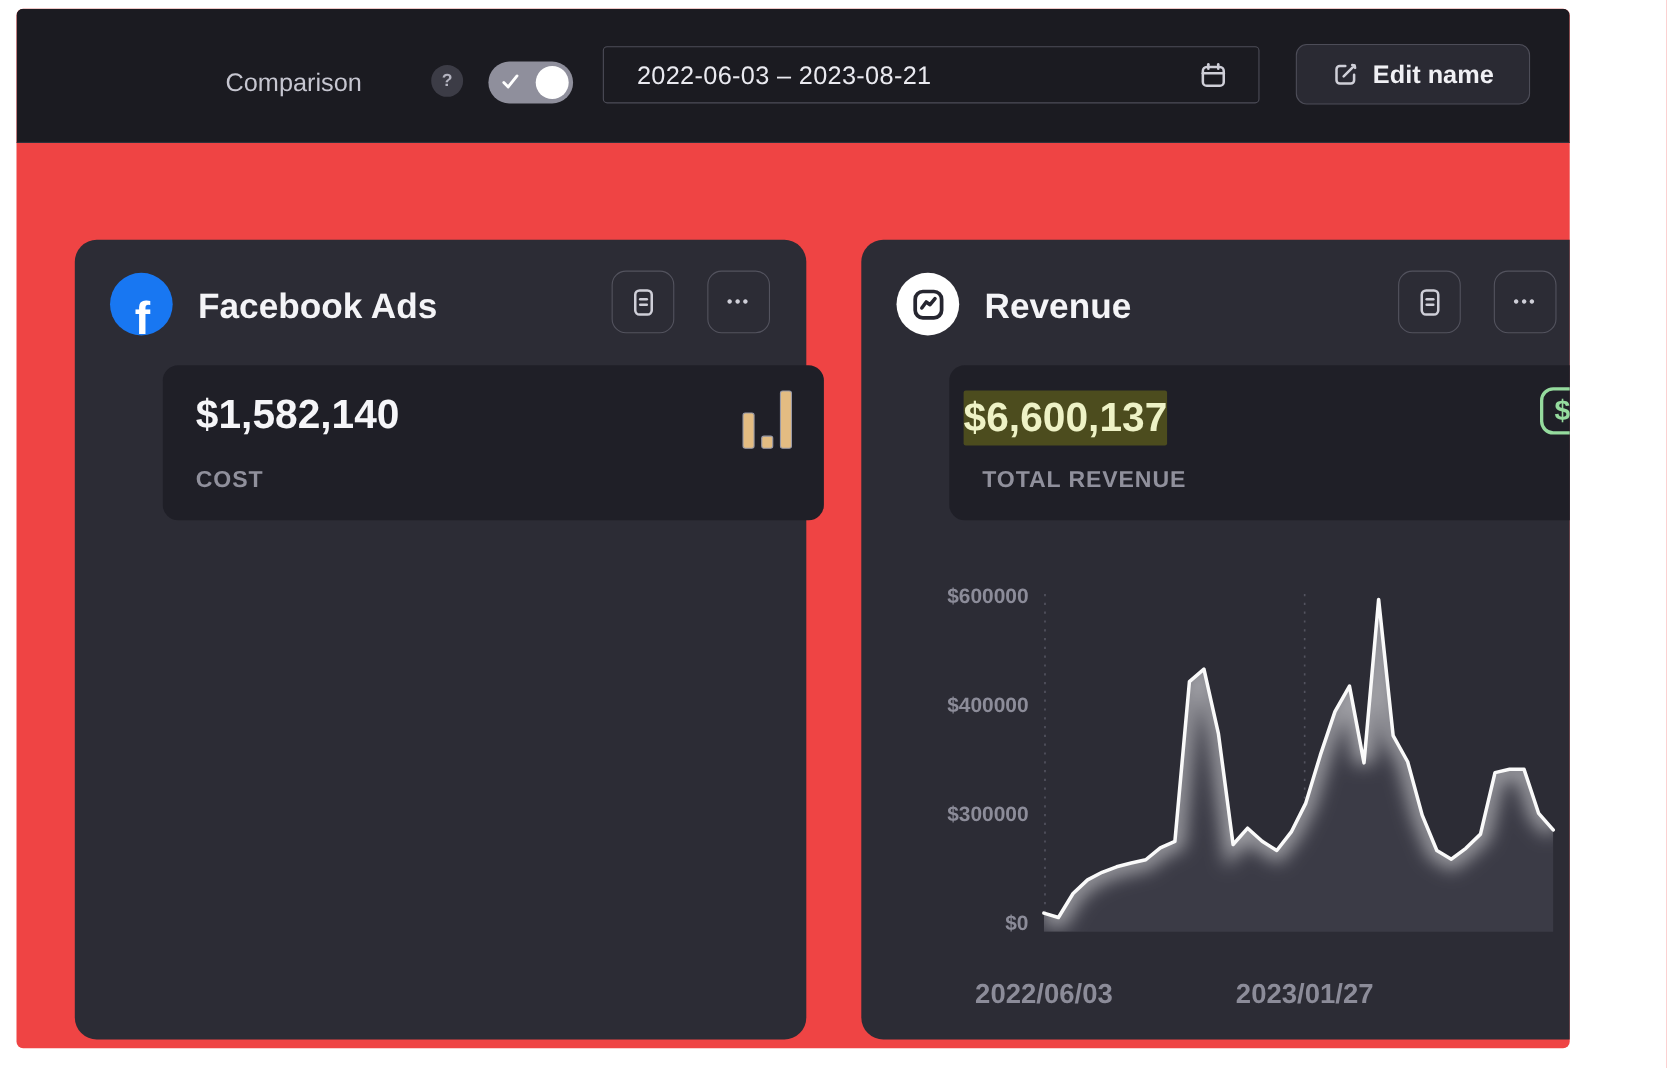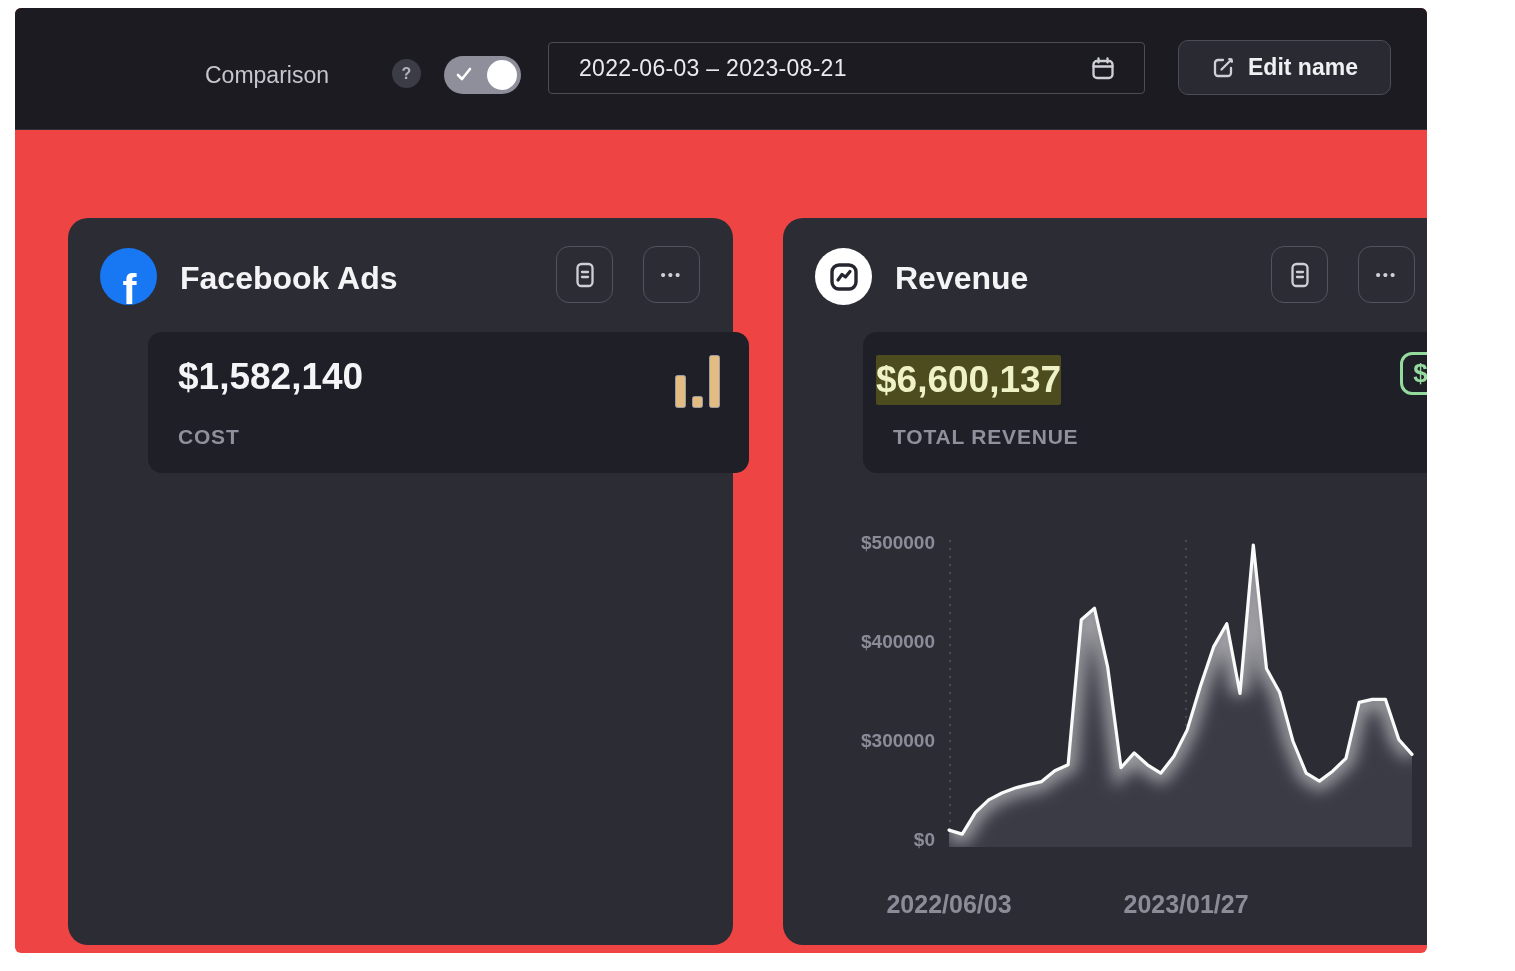--- a/index.html
+++ b/index.html
@@ -174,21 +174,21 @@
           <polygon points="0,307 0.0,290.1 13.2,294.1 26.5,272.3 39.7,259.9 52.9,253.0 66.1,248.0 79.4,244.6 92.6,241.6 105.8,230.7 119.1,224.8 132.3,79.7 145.5,68.3 158.7,127.2 172.0,227.7 185.2,212.9 198.4,224.8 211.7,233.2 224.9,216.3 238.1,190.1 251.3,146.5 264.6,106.9 277.8,83.7 291.0,153.5 304.3,5.0 317.5,128.7 330.7,152.5 343.9,201.0 357.2,233.2 370.4,241.1 383.6,231.2 396.9,218.3 410.1,162.4 423.3,159.4 436.5,159.4 449.8,199.5 463.0,214.4 463,307" fill="#3b3b46"></polygon>
           <g clip-path="url(#areaClip)">
             <polyline points="0.0,290.1 13.2,294.1 26.5,272.3 39.7,259.9 52.9,253.0 66.1,248.0 79.4,244.6 92.6,241.6 105.8,230.7 119.1,224.8 132.3,79.7 145.5,68.3 158.7,127.2 172.0,227.7 185.2,212.9 198.4,224.8 211.7,233.2 224.9,216.3 238.1,190.1 251.3,146.5 264.6,106.9 277.8,83.7 291.0,153.5 304.3,5.0 317.5,128.7 330.7,152.5 343.9,201.0 357.2,233.2 370.4,241.1 383.6,231.2 396.9,218.3 410.1,162.4 423.3,159.4 436.5,159.4 449.8,199.5 463.0,214.4" fill="none" stroke="#ffffff" stroke-opacity="0.5" stroke-width="18" filter="url(#glow)"></polyline>
           </g>
           <polyline points="0.0,290.1 13.2,294.1 26.5,272.3 39.7,259.9 52.9,253.0 66.1,248.0 79.4,244.6 92.6,241.6 105.8,230.7 119.1,224.8 132.3,79.7 145.5,68.3 158.7,127.2 172.0,227.7 185.2,212.9 198.4,224.8 211.7,233.2 224.9,216.3 238.1,190.1 251.3,146.5 264.6,106.9 277.8,83.7 291.0,153.5 304.3,5.0 317.5,128.7 330.7,152.5 343.9,201.0 357.2,233.2 370.4,241.1 383.6,231.2 396.9,218.3 410.1,162.4 423.3,159.4 436.5,159.4 449.8,199.5 463.0,214.4" fill="none" stroke="#fafafa" stroke-width="3.2" stroke-linejoin="round" stroke-linecap="round"></polyline>
         </svg>
       <div>
           <div class="y-tick" style="top: 611px;">$0</div>
           <div class="y-tick" style="top: 512px;">$300000</div>
           <div class="y-tick" style="top: 413px;">$400000</div>
-          <div class="y-tick" style="top: 314px;">$500000</div>
+          <div class="y-tick" style="top: 314px;">$600000</div>
         </div>
       <div>
           <div class="x-label" style="left: 166px;">2022/06/03</div>
           <div class="x-label" style="left: 403.056px;">2023/01/27</div>
         </div>
     </div>
   </section>
 </div>
 
 </body></html>

